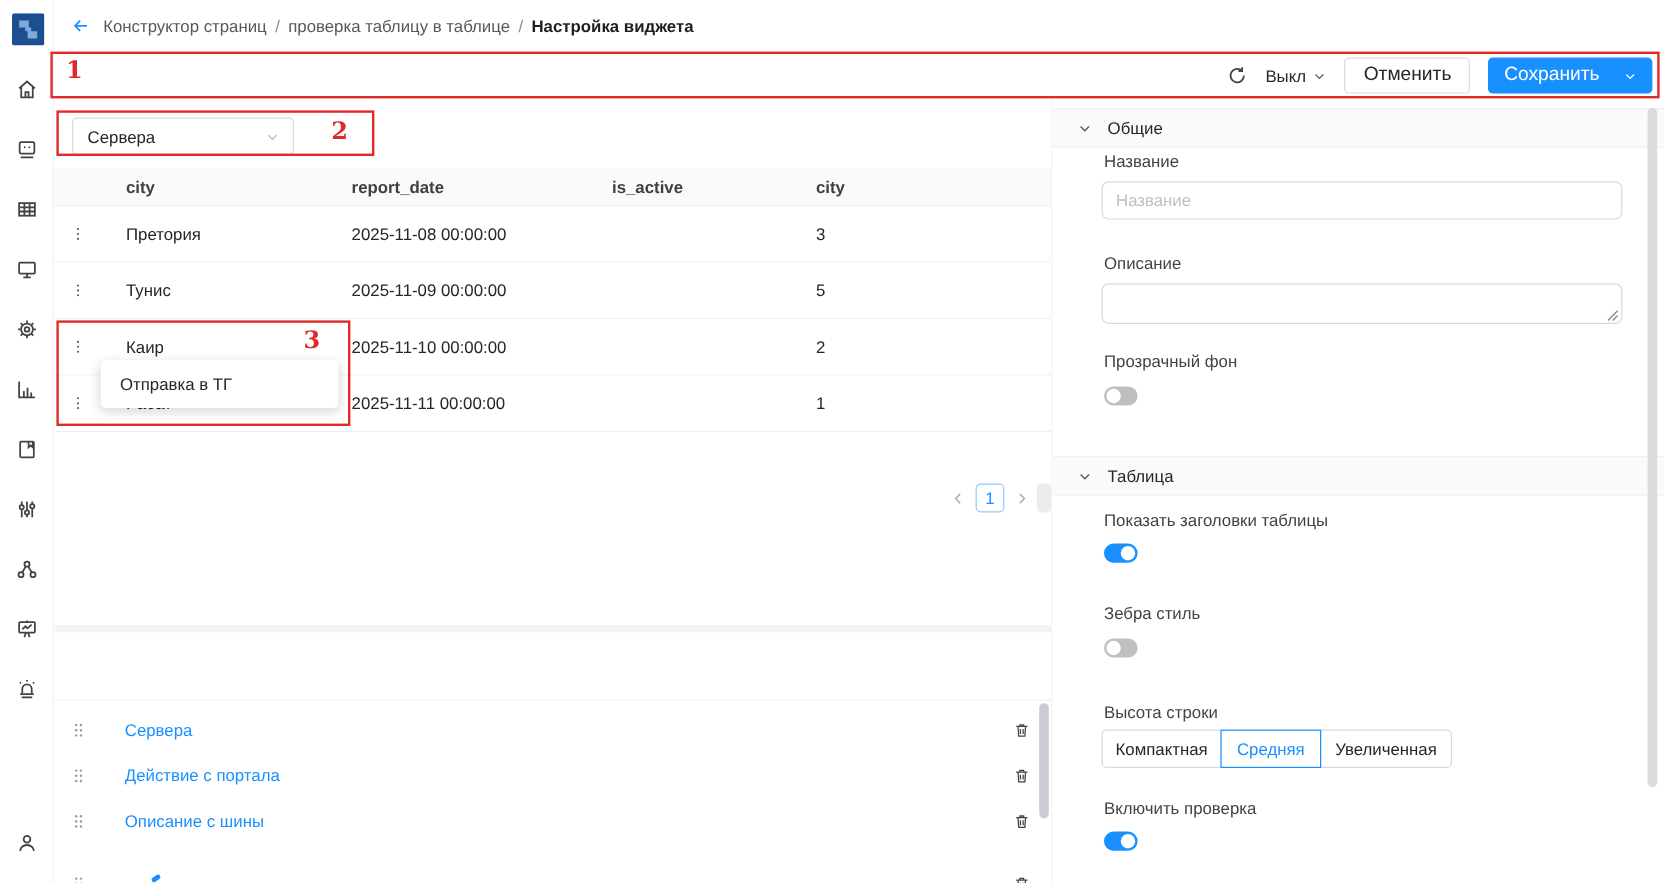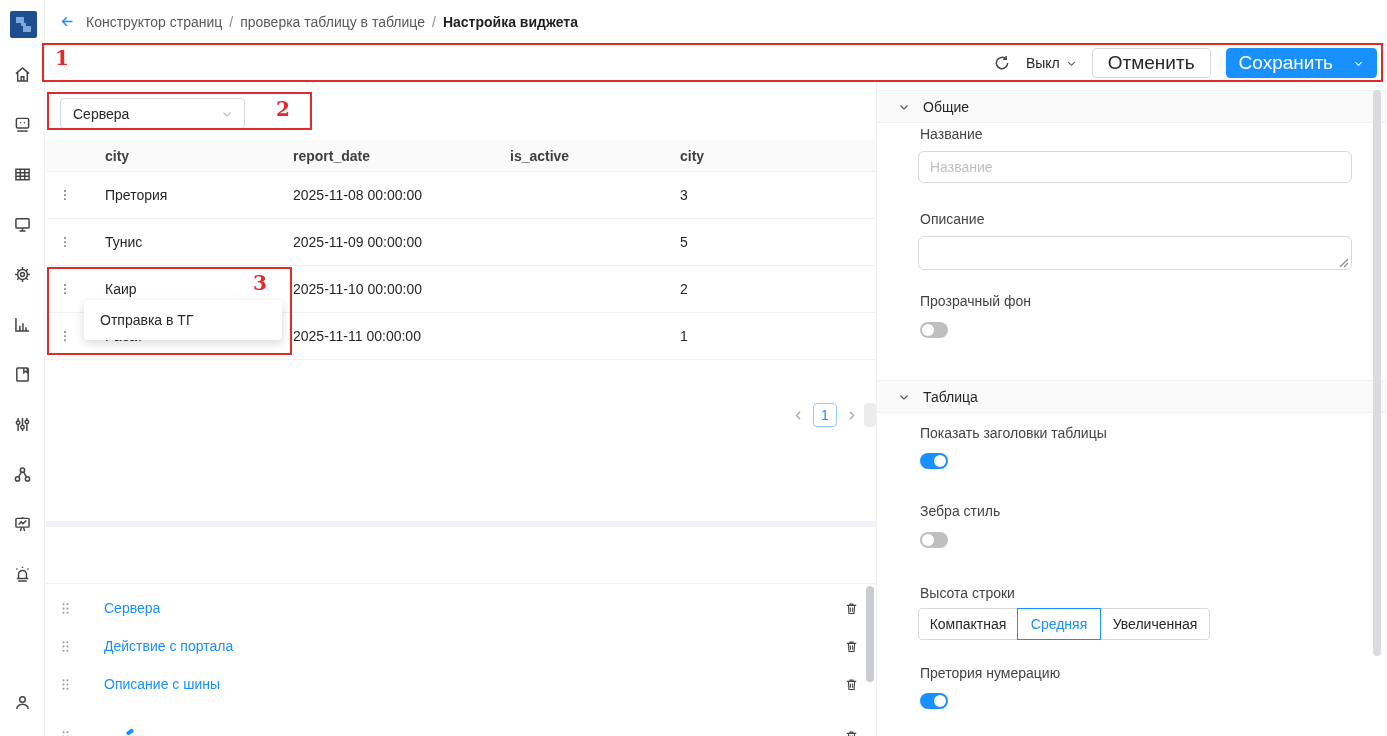--- a/index.html
+++ b/index.html
@@ -18,21 +18,21 @@
   .topbar{position:absolute;left:46px;top:0;width:1341px;height:44px;display:flex;align-items:center;padding-left:13px;background:#fff;border-bottom:1px solid #f5f5f5}
   .back-ic{color:#1890ff;margin-right:10px;cursor:pointer}
   .crumb{color:#595959;cursor:pointer}
   .crumb.current{color:#1f1f1f;font-weight:700;cursor:default}
   .crumb-sep{color:#8c8c8c;margin:0 7px}
 
   
   .toolbar{position:absolute;left:46px;top:44px;width:1341px;height:38px;display:flex;align-items:center;justify-content:flex-end;gap:15px;padding-right:10px;background:#fff}
   .refresh{color:#434343;cursor:pointer}
   .mode-dd{display:flex;align-items:center;gap:6px;color:#262626;cursor:pointer}
-  .btn{height:30px;border-radius:4px;display:flex;align-items:center;justify-content:center;font-size:19px;cursor:pointer}
+  .btn{height:30px;border-radius:4px;display:flex;align-items:center;justify-content:center;font-size:16px;cursor:pointer}
   .btn-default{background:#fff;border:1px solid #d9d9d9;color:#262626;padding:0 15px}
   .btn-primary{background:#1890ff;border:1px solid #1890ff;color:#fff;padding:0 12px;gap:20px}
 
   
   .redbox{position:absolute;border:2px solid #e12b2b;z-index:30;pointer-events:none}
   .marker{position:absolute;z-index:31;color:#de2b2b;font-family:"DejaVu Serif",serif;font-weight:700;font-size:20px;line-height:1;pointer-events:none}
 
   
   .select{position:absolute;left:60px;top:98px;width:185px;height:31px;border:1px solid #d9d9d9;border-radius:4px;background:#fff;display:flex;align-items:center;justify-content:space-between;padding:0 11px 0 12px;cursor:pointer;z-index:2}
   .select .chev{color:#bfbfbf}
@@ -448,21 +448,21 @@
         <span class="knob"></span>
       </span>
 
     <label class="f-label" style="top:503px">Высота строки</label>
     <div class="segmented" style="top:526px">
       <span class="seg-btn first">Компактная</span>
       <span class="seg-btn mid selected">Средняя</span>
       <span class="seg-btn last">Увеличенная</span>
     </div>
 
-    <label class="f-label" style="top:583px">Претория нумерацию</label>
+    <label class="f-label" style="top:583px">Включить проверка</label>
     <span class="switch on" style="top:611px">
         <span class="knob"></span>
       </span>
 
     <div class="panel-scroll"></div>
   </section>
 
   <div class="redbox" style="left:42px;top:43px;width:1341px;height:39px"></div>
   <span class="marker" style="left:55px;top:48px">1</span>
 

